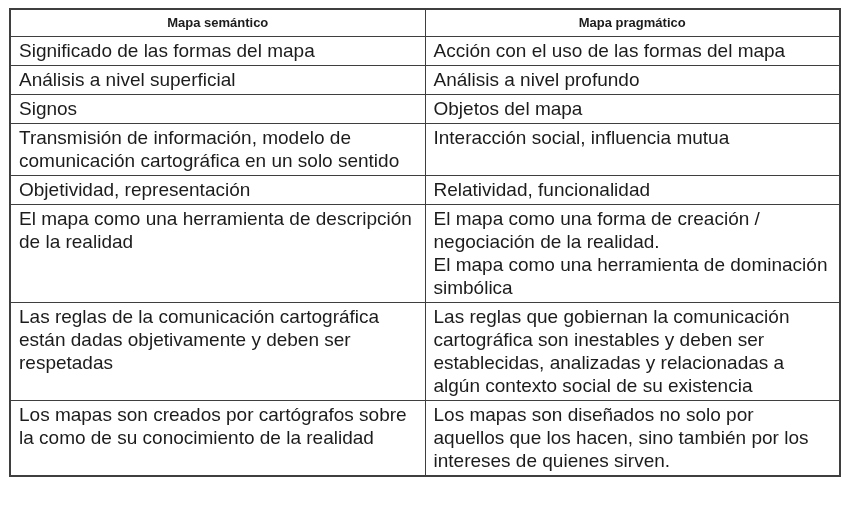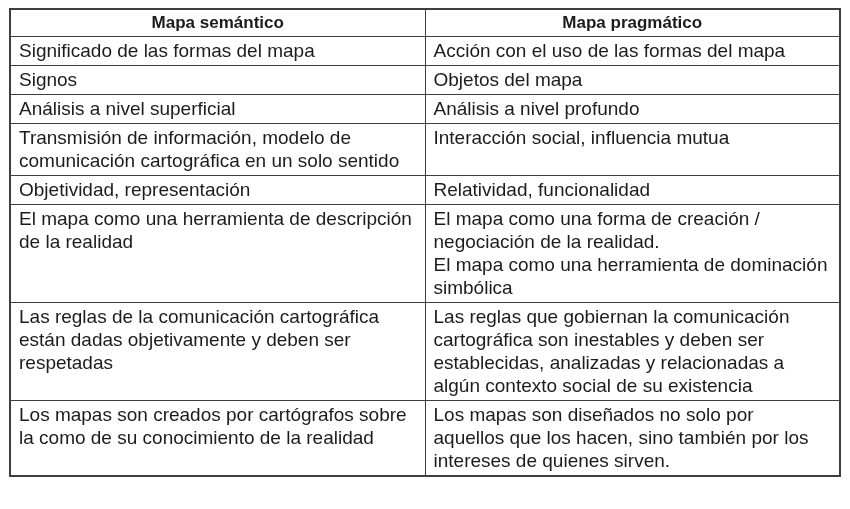--- a/index.html
+++ b/index.html
@@ -23,21 +23,21 @@
     border: 2px solid #3f3f3f;
   }
   table.compare th,
   table.compare td {
     border: 1px solid #3f3f3f;
     width: 50%;
     vertical-align: top;
     box-sizing: border-box;
   }
   table.compare th {
-    font-size: 17px;
+    font-size: 13px;
     font-weight: bold;
     text-align: center;
     padding: 2px 8px 3px 8px;
     line-height: 21px;
   }
   table.compare td {
     font-size: 19px;
     line-height: 23px;
     padding: 2px 10px 3px 8px;
     white-space: pre-line;
@@ -53,26 +53,26 @@
       <th>Mapa semántico</th>
       <th>Mapa pragmático</th>
     </tr>
   </thead>
   <tbody>
     <tr>
       <td>Significado de las formas del mapa</td>
       <td>Acción con el uso de las formas del mapa</td>
     </tr>
     <tr>
+      <td>Análisis a nivel superficial</td>
+      <td>Análisis a nivel profundo</td>
+    </tr>
+    <tr>
       <td>Signos</td>
       <td>Objetos del mapa</td>
-    </tr>
-    <tr>
-      <td>Análisis a nivel superficial</td>
-      <td>Análisis a nivel profundo</td>
     </tr>
     <tr>
       <td>Transmisión de información, modelo de comunicación cartográfica en un solo sentido</td>
       <td>Interacción social, influencia mutua</td>
     </tr>
     <tr>
       <td>Objetividad, representación</td>
       <td>Relatividad, funcionalidad</td>
     </tr>
     <tr>

